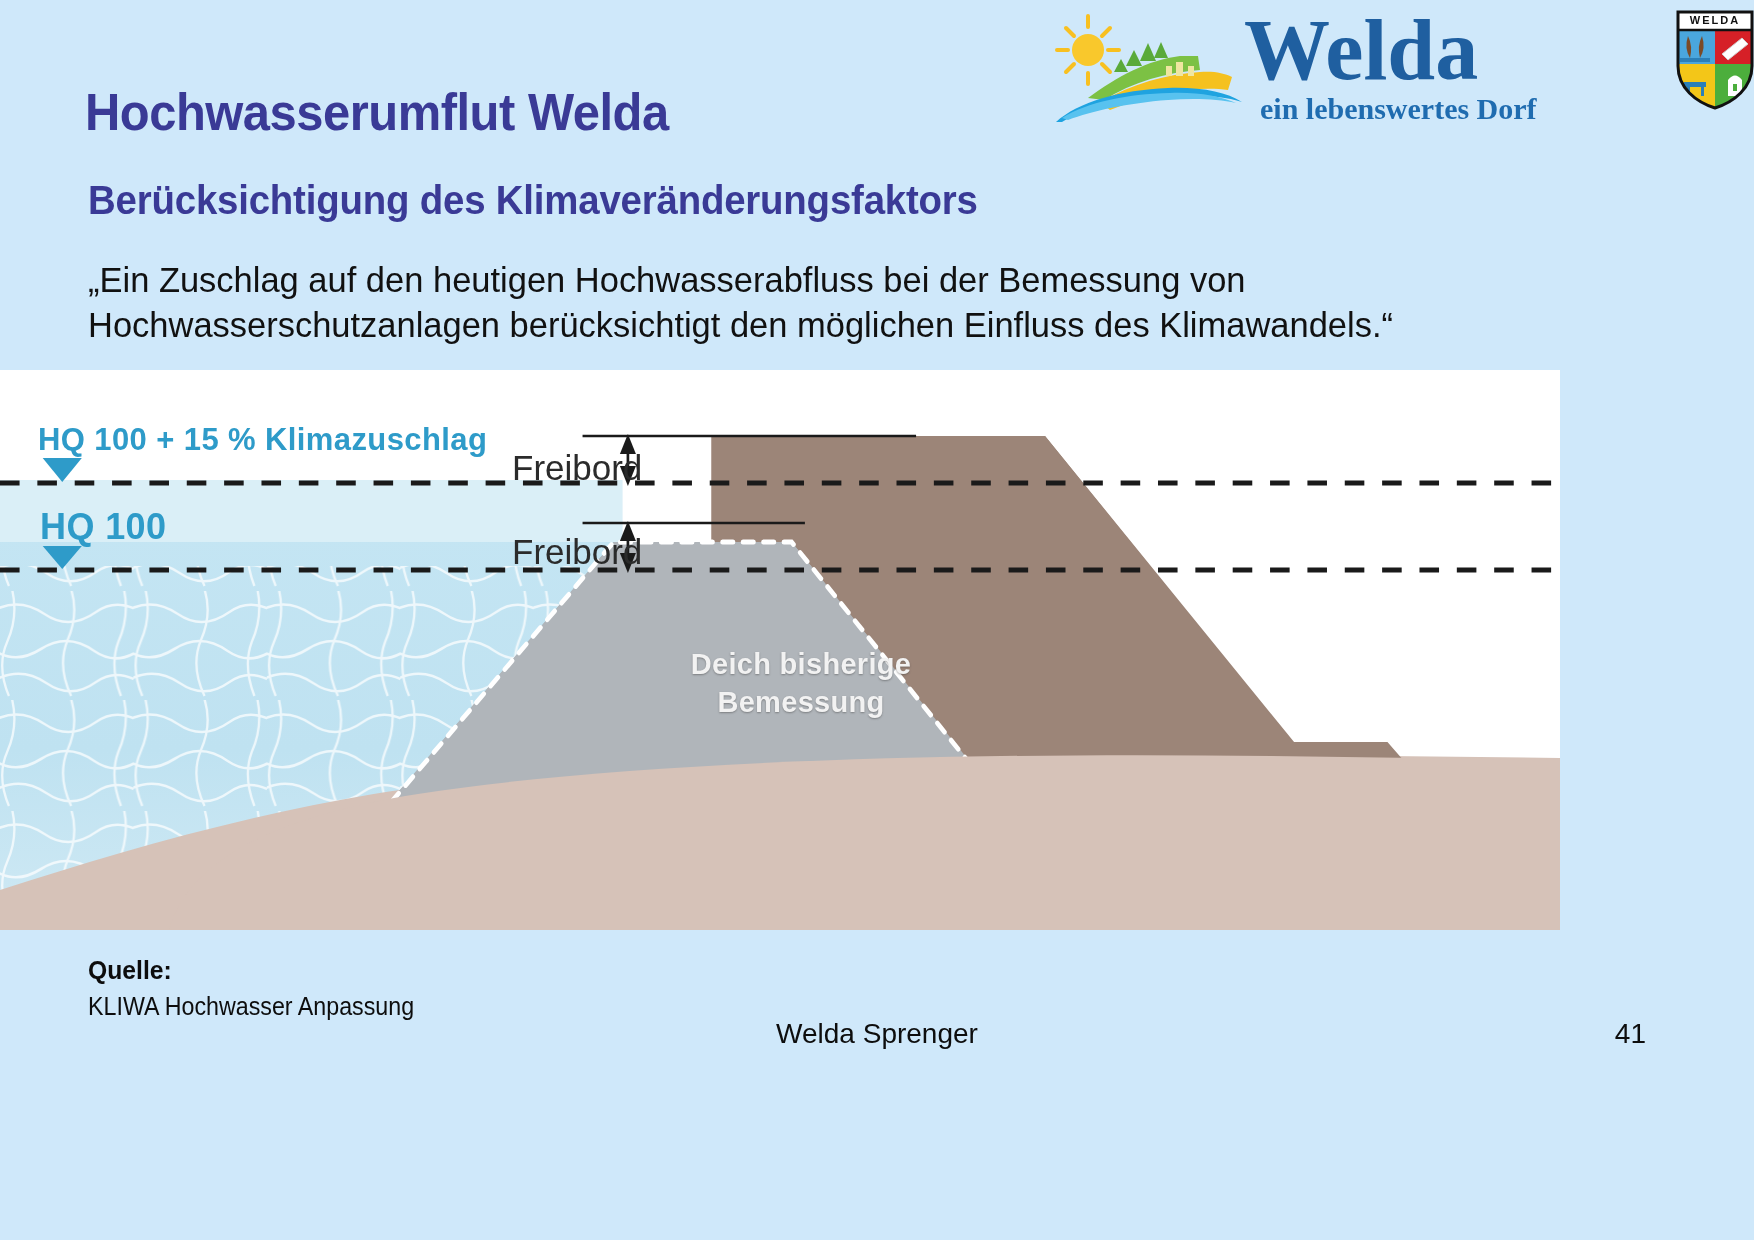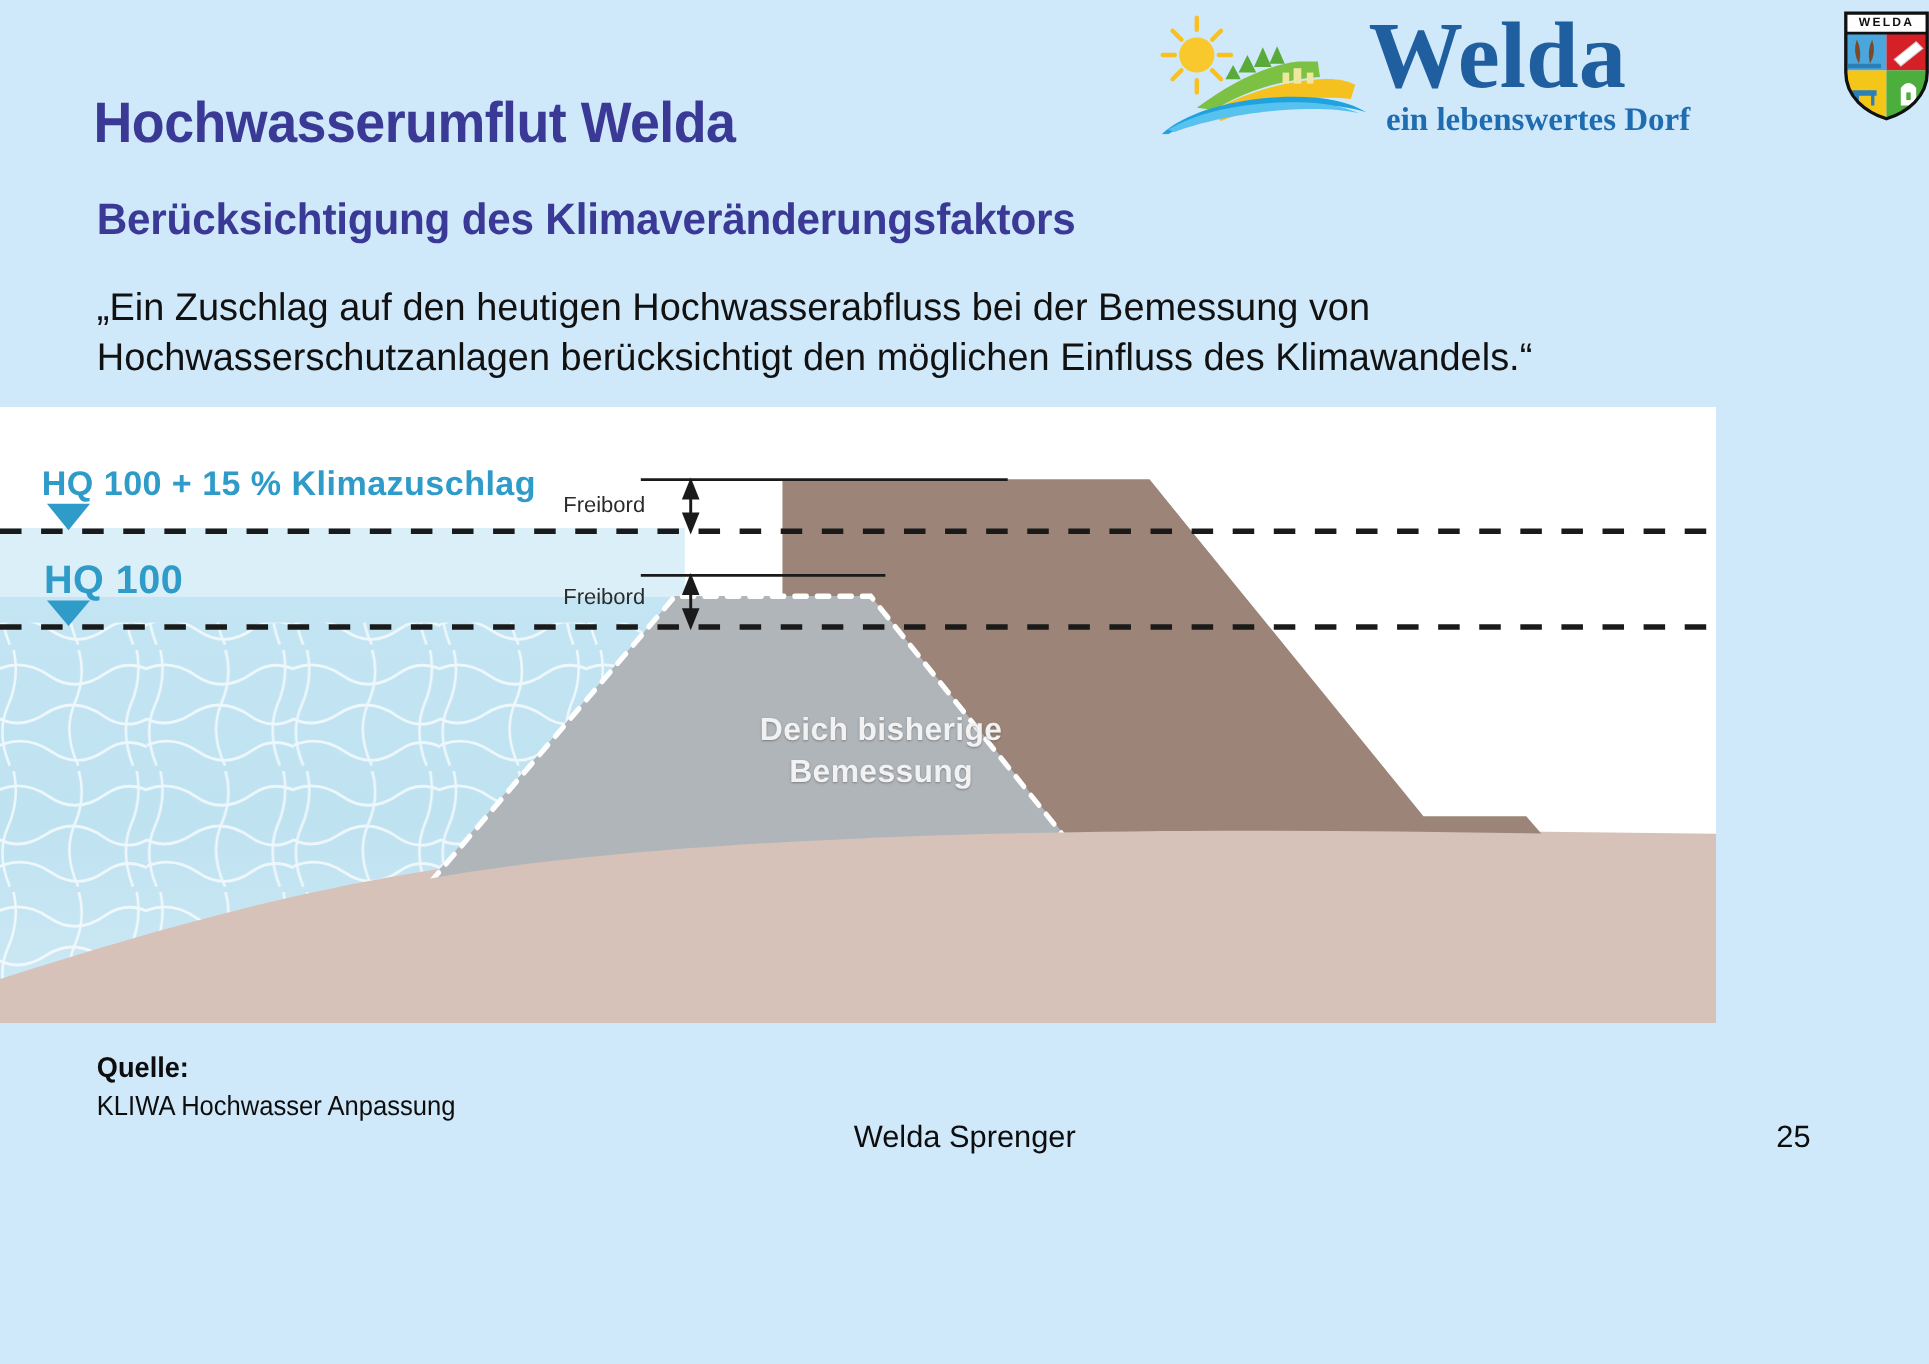--- a/index.html
+++ b/index.html
@@ -128,21 +128,21 @@
     font-weight: bold;
     color: #2e9bc9;
     white-space: nowrap;
     letter-spacing: 0.4px;
   }
   .lbl-hq15 { left: 38px; top: 52px; font-size: 31px; }
   .lbl-hq100 { left: 40px; top: 136px; font-size: 36px; }
 
   .fig-freibord {
     position: absolute;
-    font-size: 20px;
+    font-size: 35px;
     color: #2b2b2b;
     white-space: nowrap;
   }
   .fb1 { left: 512px; top: 78px; }
   .fb2 { left: 512px; top: 162px; }
 
   .dike-label {
     position: absolute;
     color: #f2f2f2;
     font-weight: bold;
@@ -350,16 +350,16 @@
       <span>Deich bisherige</span><br>
       <span>Bemessung</span>
     </div>
 
   </div>
 
   <div class="footer">
     <div class="src-title">Quelle:</div>
     <div class="src-text">KLIWA Hochwasser Anpassung</div>
     <div class="author">Welda Sprenger</div>
-    <div class="pagenum">25</div>
+    <div class="pagenum">41</div>
   </div>
 
 </div>
 
 </body></html>

